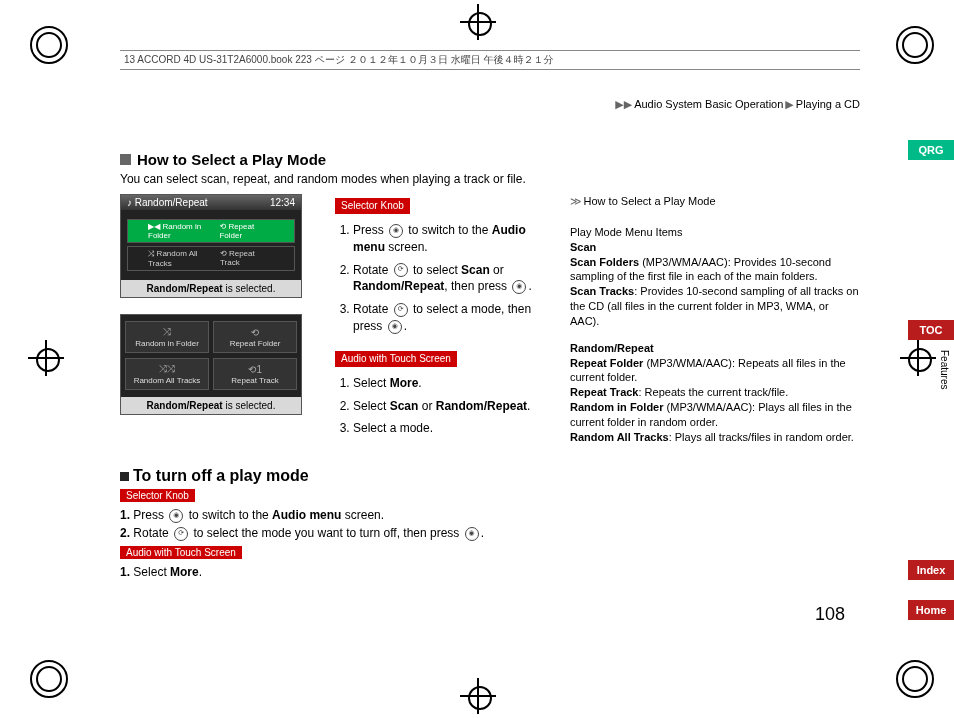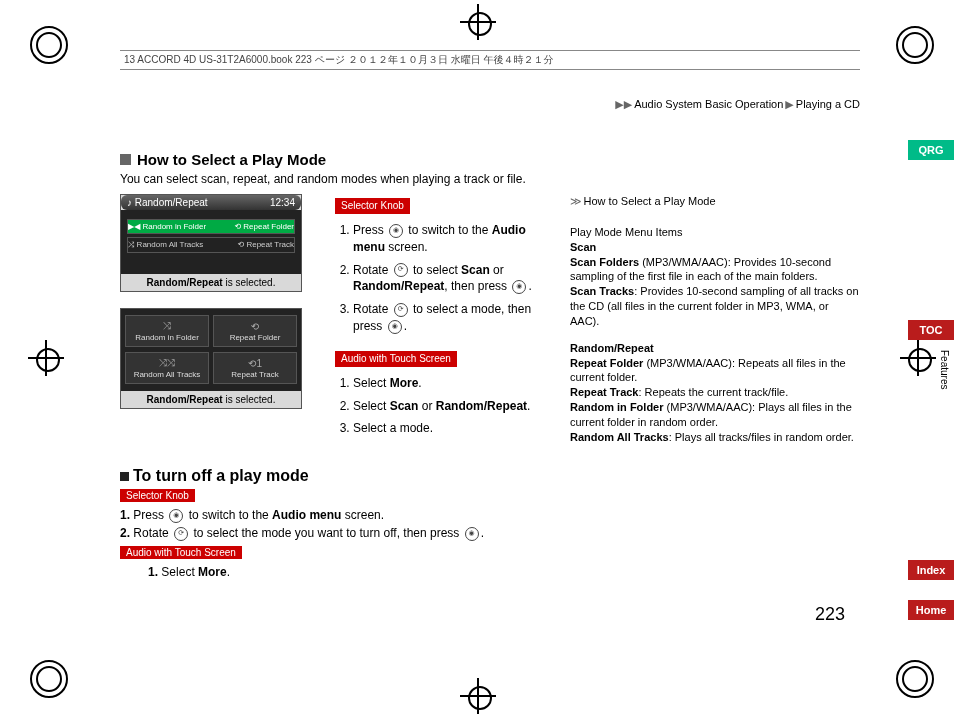--- a/index.html
+++ b/index.html
@@ -42,34 +42,33 @@
   .sect-title { font-weight:bold; font-size:15px; }
   .intro { font-size:12px; margin-bottom:8px; }
   .screenbox {
     border:1px solid #555; background:#d9d9d9;
     width:180px; margin-bottom:4px; font-size:10px;
   }
   .scr-top {
     background:linear-gradient(#666,#333); color:#fff;
     display:flex; justify-content:space-between; padding:2px 6px;
     font-size:10px;
-    border-radius:6px;
   }
   .scr-body { background:#222; color:#ccc; padding:6px; min-height:52px;}
   .scr-body2 {
     background:#222; color:#ccc; padding:6px 4px; min-height:70px;
     display:grid; grid-template-columns:1fr 1fr; gap:4px;
   }
   .tsbtn {
     border:1px solid #555; background:#333; color:#ddd;
     display:flex; flex-direction:column; align-items:center;
     justify-content:center; height:30px; font-size:8px;
   }
   .tsico { font-size:10px; margin-bottom:1px; color:#aaa;}
-  .menu-row { border:1px solid #555; padding:2px 0; margin:3px 0; display:flex; justify-content:space-between; font-size:8px;}
+  .menu-row { border:1px solid #555; padding:2px 20px; margin:3px 0; display:flex; justify-content:space-between; font-size:8px;}
   .menu-row.sel { background:#0a4; color:#fff;}
   .scr-cap { font-size:10px; text-align:center; padding:3px 2px;}
   .scr-cap b{font-weight:bold;}
   .pill {
     display:inline-block; background:#c00; color:#fff;
     font-size:10px; padding:1px 6px; margin:4px 0;
   }
   ol.steps { margin:4px 0 12px 0; padding-left:18px; }
   ol.steps li { margin-bottom:6px; }
   .sub-h { font-weight:bold; font-size:16px; margin-top:18px;}
@@ -231,18 +230,18 @@
   </div>
 
   
   <div class="sub-h"><span class="sq"></span><span>To turn off a play mode</span></div>
   <span class="pill">Selector Knob</span>
   <div style="font-size:12px;line-height:1.5;">
     <div><b>1.</b> <span>Press </span><span class="sel-ico">◉</span><span> to switch to the </span><b>Audio menu</b><span> screen.</span></div>
     <div><b>2.</b> <span>Rotate </span><span class="knob-ico">⟳</span><span> to select the mode you want to turn off, then press </span><span class="sel-ico">◉</span><span>.</span></div>
   </div>
   <span class="pill">Audio with Touch Screen</span>
-  <div style="font-size:12px;line-height:1.5;margin-left:28px;">
+  <div style="font-size:12px;line-height:1.5;">
     <div><b>1.</b> <span>Select </span><b>More</b><span>.</span></div>
   </div>
 
-  <div class="pagenum">223</div>
+  <div class="pagenum">108</div>
 </div>
 
 </body></html>

